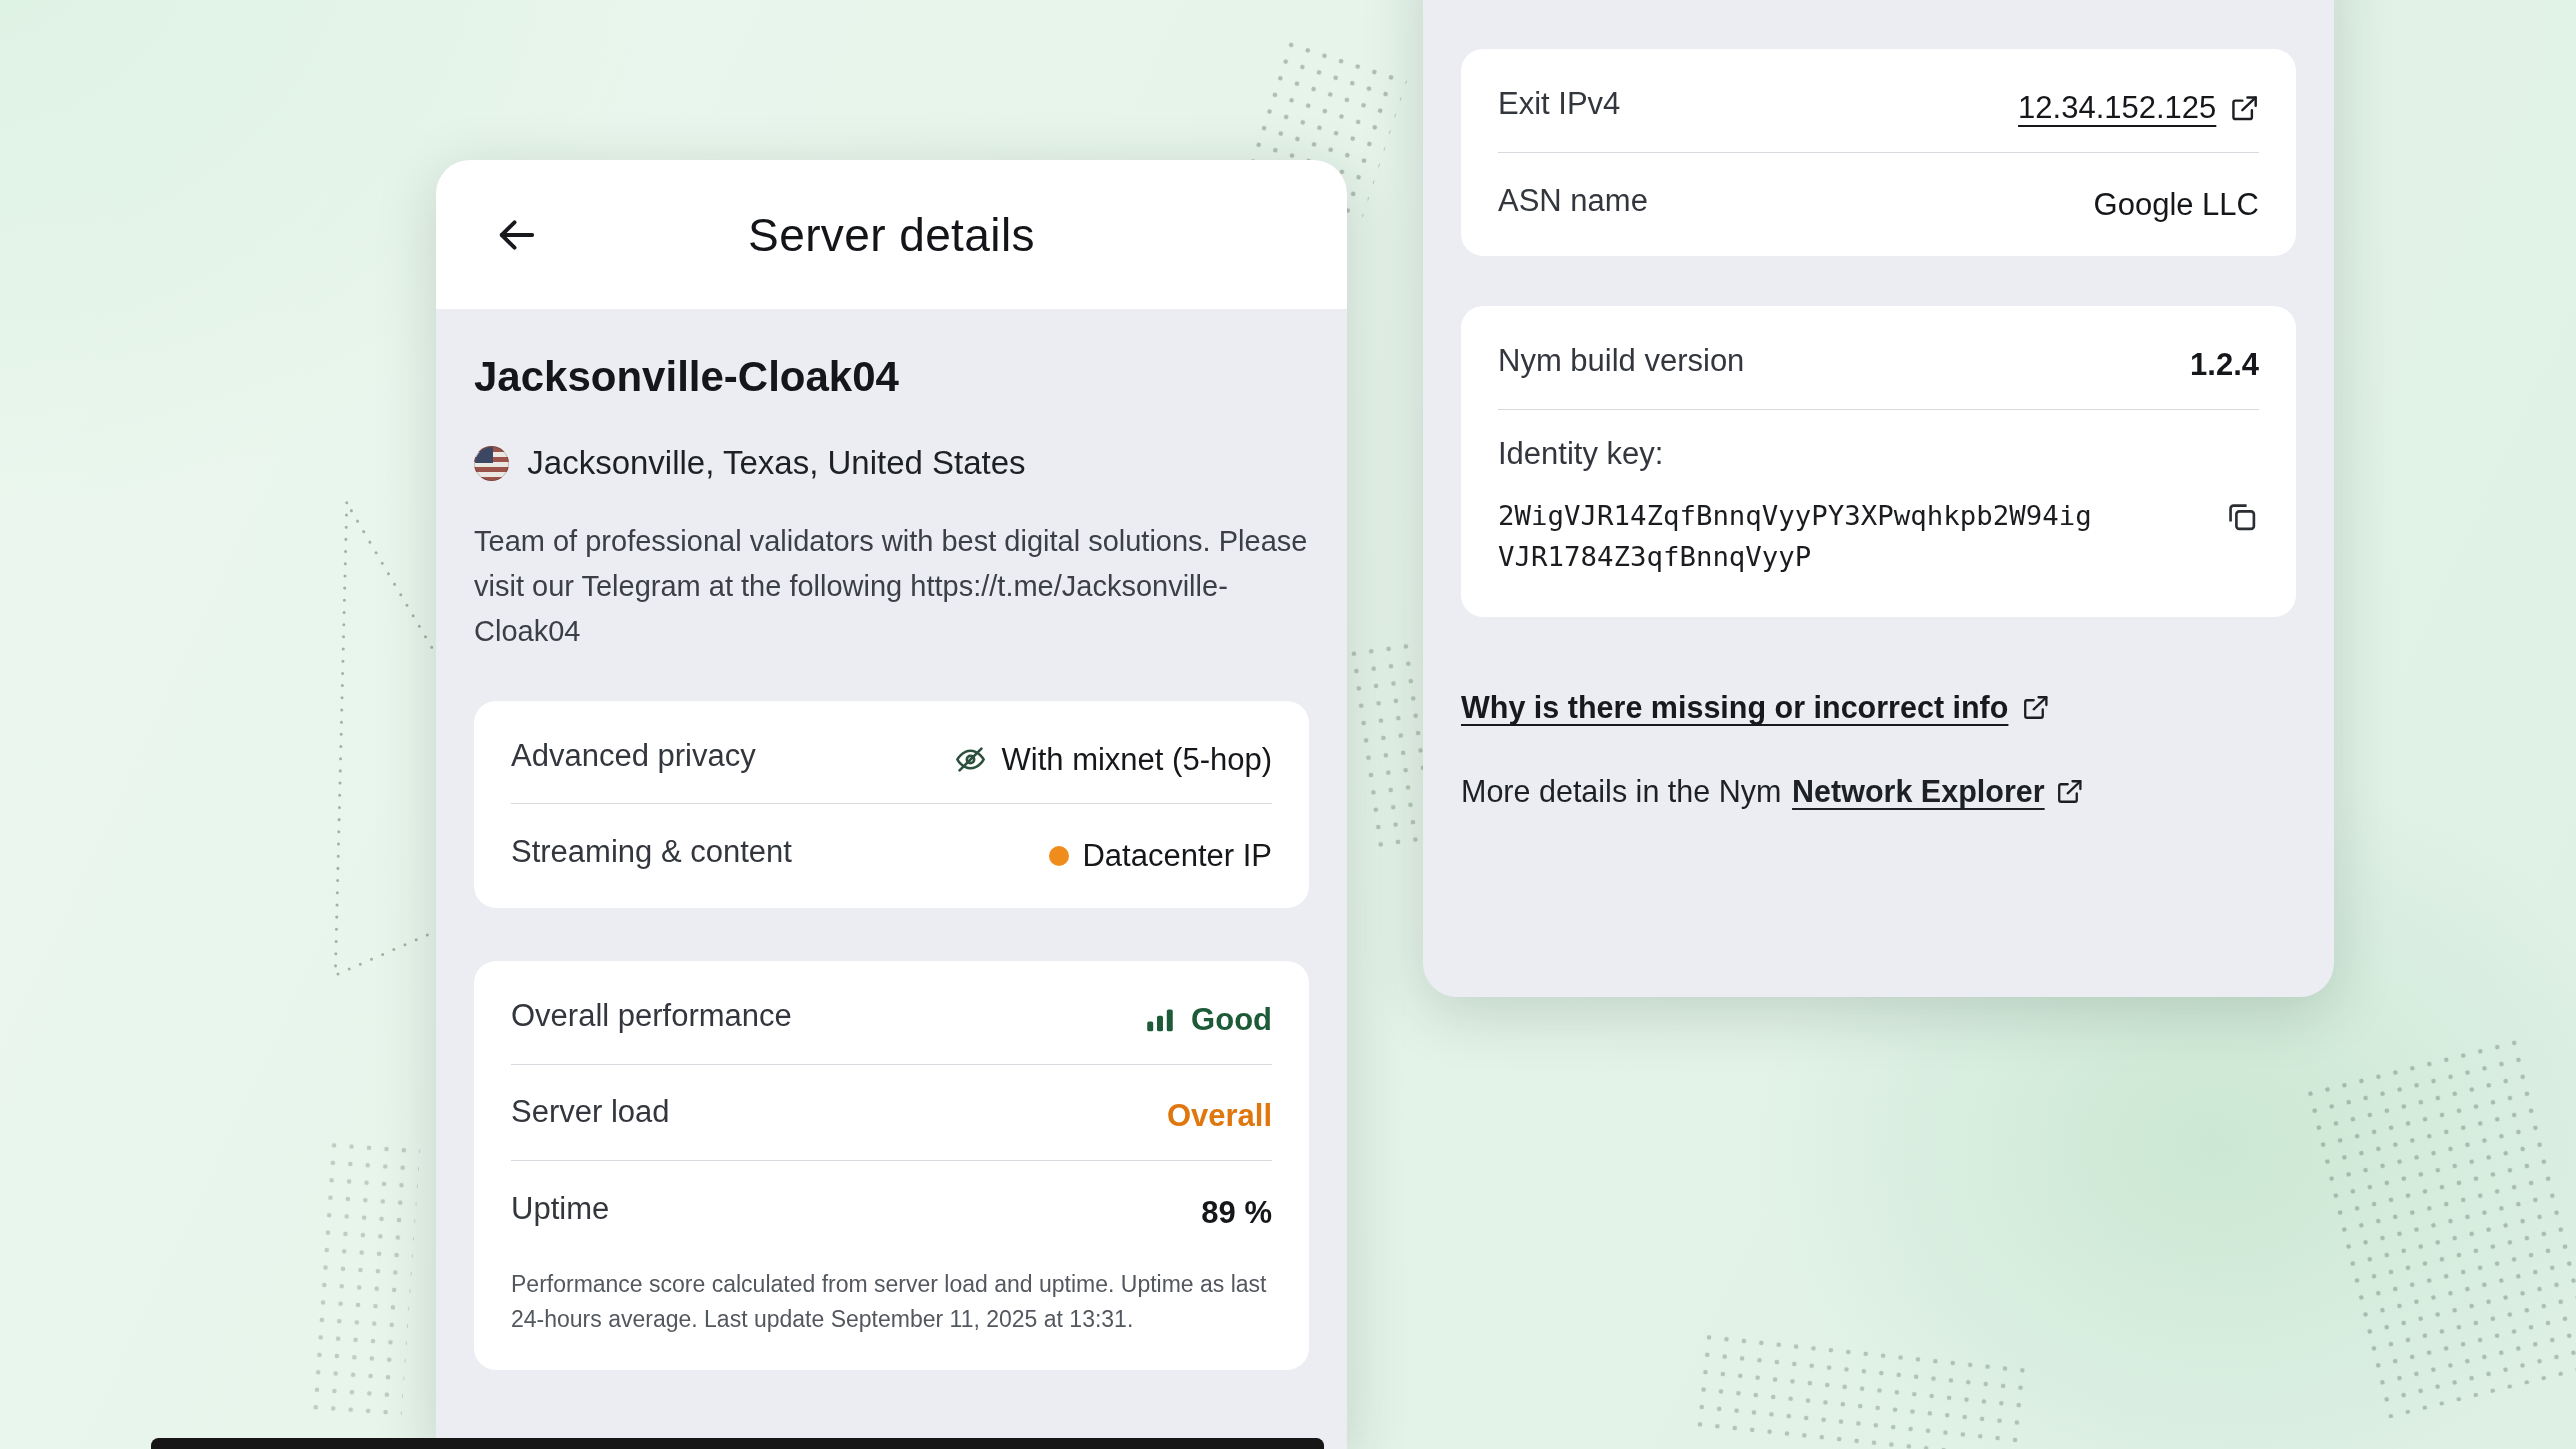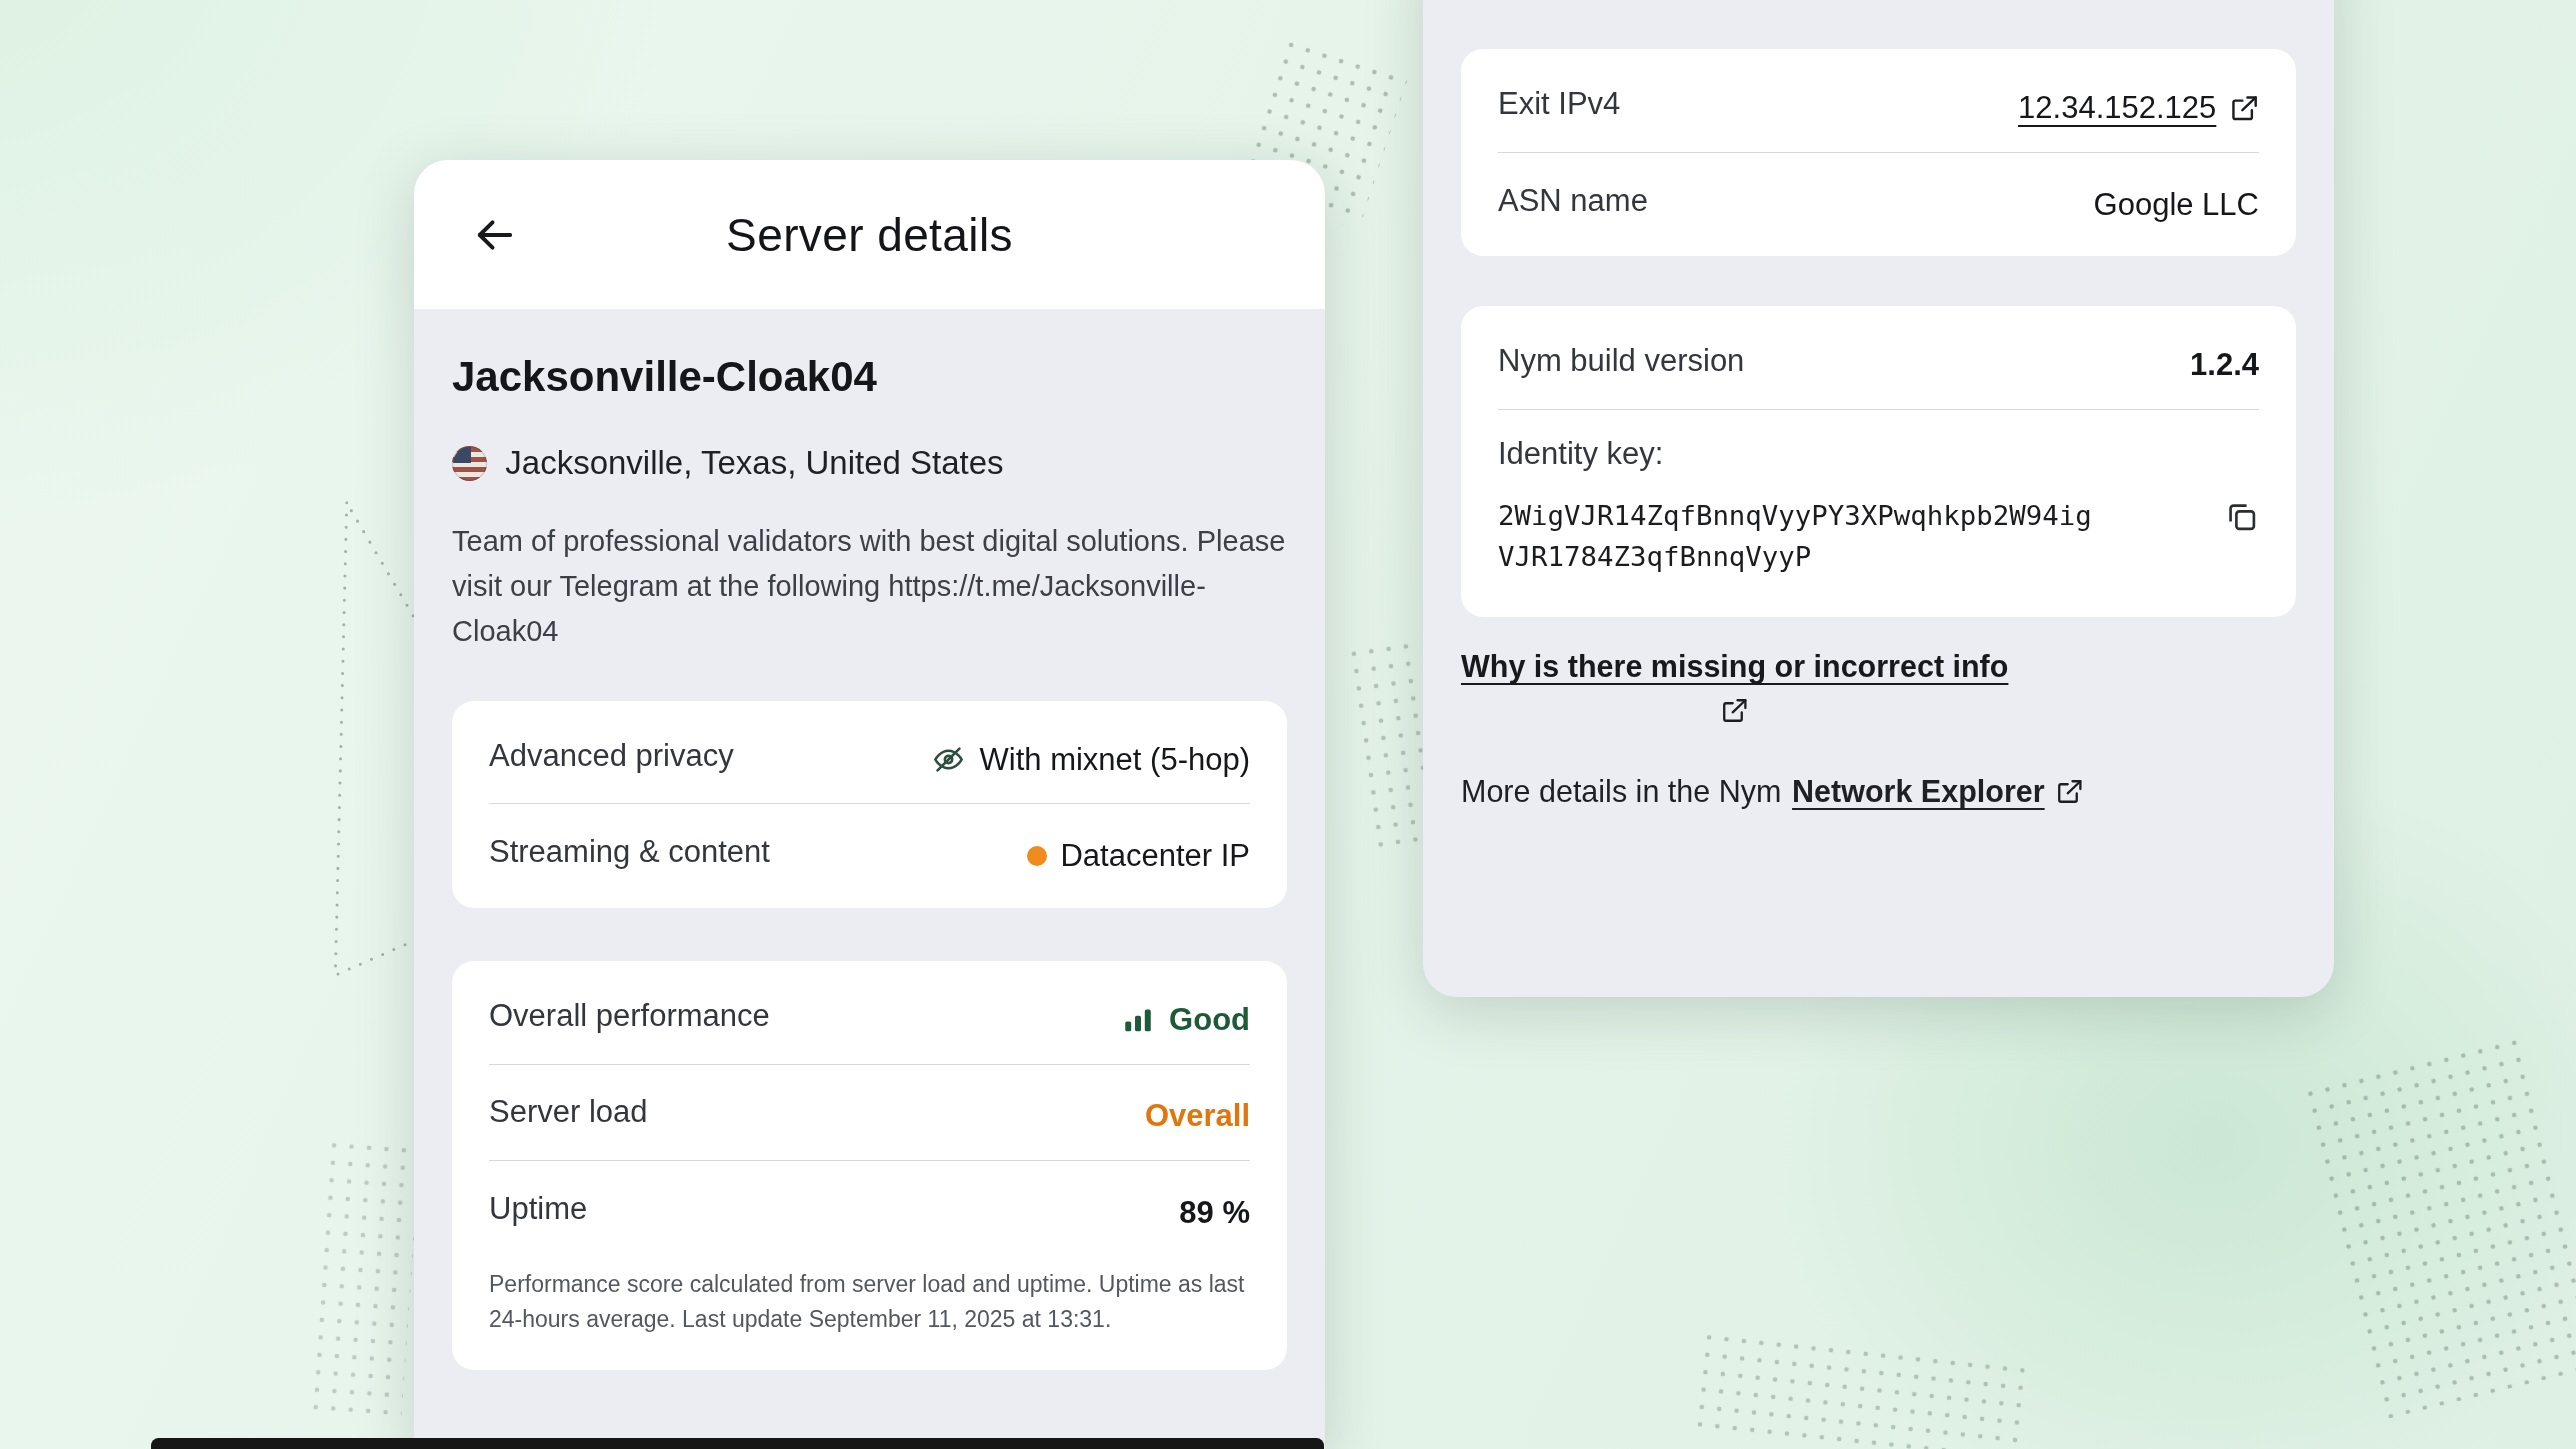--- a/index.html
+++ b/index.html
@@ -39,21 +39,21 @@
   .with-divider { border-bottom:1.5px solid #d8d9de; }
   .row-label { color:#33373d; }
   .row-value { display:flex; align-items:center; gap:13.7px; color:#15171a;margin-top:8px; }
   .v-bold { font-weight:700; }
   .v-good { color:var(--accent-green); font-weight:700; }
   .v-medium { color:var(--accent-orange); font-weight:700; }
   .ext-ico { color:#1b1d20; flex:0 0 auto; }
   a { color:inherit; text-decoration:none; cursor:pointer; }
 
   
-  .left-card { left:414px; top:160px; width:911px; height:1289px;
+  .left-card { left:436px; top:160px; width:911px; height:1289px;
     border-radius:34px 34px 0 0; background:var(--card-bg); overflow:hidden; }
   .panel-header { height:149px; background:#fff; position:relative;
     display:flex; align-items:center; justify-content:center; }
   .back-btn { position:absolute; left:50px; top:50%; transform:translateY(-50%);
     width:61px; height:61px; background:none; border:none; cursor:pointer;
     display:flex; align-items:center; justify-content:center; }
   .panel-title { font-size:46px; font-weight:500; color:#131518; letter-spacing:0.4px; }
   .panel-body { padding:44px 38px 0; }
   .server-name { font-size:42px; font-weight:700; color:#141619; }
   .location-row { margin-top:43px; display:flex; align-items:center; gap:18.3px;
@@ -72,22 +72,22 @@
   .right-card { left:1423px; top:-64px; width:911px; height:1061px;
     border-radius:34px; background:var(--card-bg); padding:0 38px; }
   .net-card { margin-top:113px; }
   .build-card { margin-top:50px; padding-bottom:40px; }
   .identity-label { margin-top:26px; font-size:31px; color:#33373d; }
   .identity-row { margin-top:23px; display:flex; align-items:flex-start;
     justify-content:space-between; }
   .identity-key { font-family:"DejaVu Sans Mono", monospace; font-size:27.4px;
     line-height:1.5; color:#1a1c1f; width:602px; word-break:break-all; }
   .copy-btn { background:none; border:none; cursor:pointer; padding:0; margin-top:4.6px; }
-  .foot-link { margin-top:32px; display:flex; align-items:center; gap:12.2px;
-    font-size:30.5px; font-weight:600; color:#17191c; width:max-content;flex-direction:column; }
+  .foot-link { margin-top:73px; display:flex; align-items:center; gap:12.2px;
+    font-size:30.5px; font-weight:600; color:#17191c; width:max-content; }
   .foot-link .lbl { text-decoration:underline; text-underline-offset:6.1px;
     text-decoration-thickness:1.9px; }
   .more-details { margin-top:49px; display:flex; align-items:center; gap:10.7px;
     font-size:30.5px; color:#1d2024; }
   .more-details .lbl-link { font-weight:600; text-decoration:underline;
     text-underline-offset:6.1px; text-decoration-thickness:1.9px; }
   .ip-link { display:flex; align-items:center; gap:12.2px; }
   .ip-link .lbl { text-decoration:underline; text-underline-offset:6.9px;
     text-decoration-thickness:1.5px; }
 

